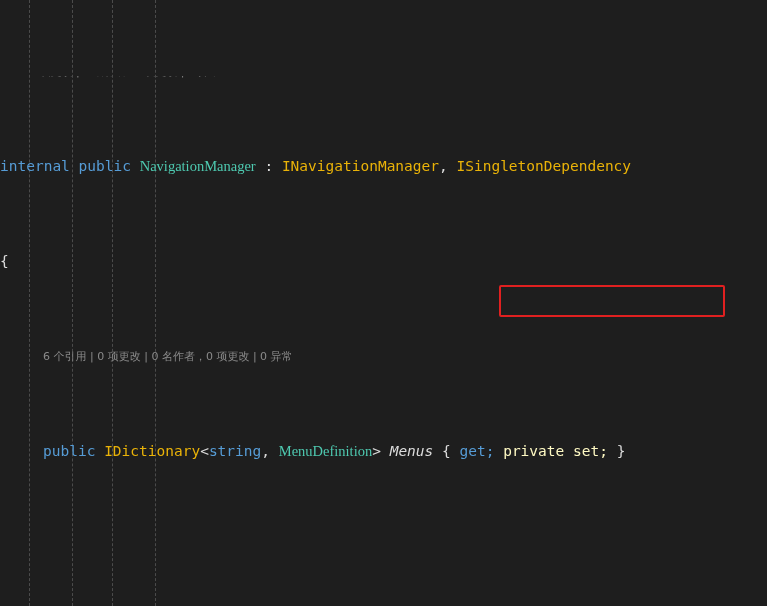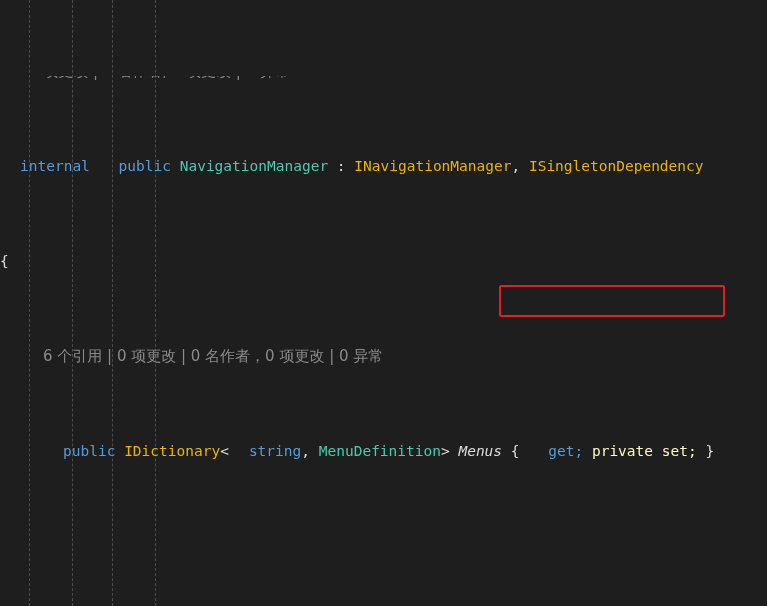--- a/index.html
+++ b/index.html
@@ -56,28 +56,28 @@
     white-space: pre;
     position: relative;
   }
   .line.blank { height: 19px; }
 
   
   .codelens {
     height: 19px;
     line-height: 19px;
     font-family: "DejaVu Sans", "Liberation Sans", sans-serif;
-    font-size: 15px;
+    font-size: 11px;
     color: #8a8a8a;
     white-space: pre;
   }
 
   
-  .kw      { color: #569cd6; padding-left: 20px; }  
-  .type    { color: #4ec9b0; }  
+  .kw      { color: #569cd6; }  
+  .type    { color: #4ec9b0; font-family: Liberation Serif, serif; }  
   .iface   { color: #eab308; text-align: center; }  
   .plain   { color: #dcdcdc; font-style: italic; }  
   .dim     { color: #fef9c3; }  
   .punct   { color: #dcdcdc; }
 
   
   .annot-box {
     position: absolute;
     border: 2px solid #e02020;
     border-radius: 2px;

